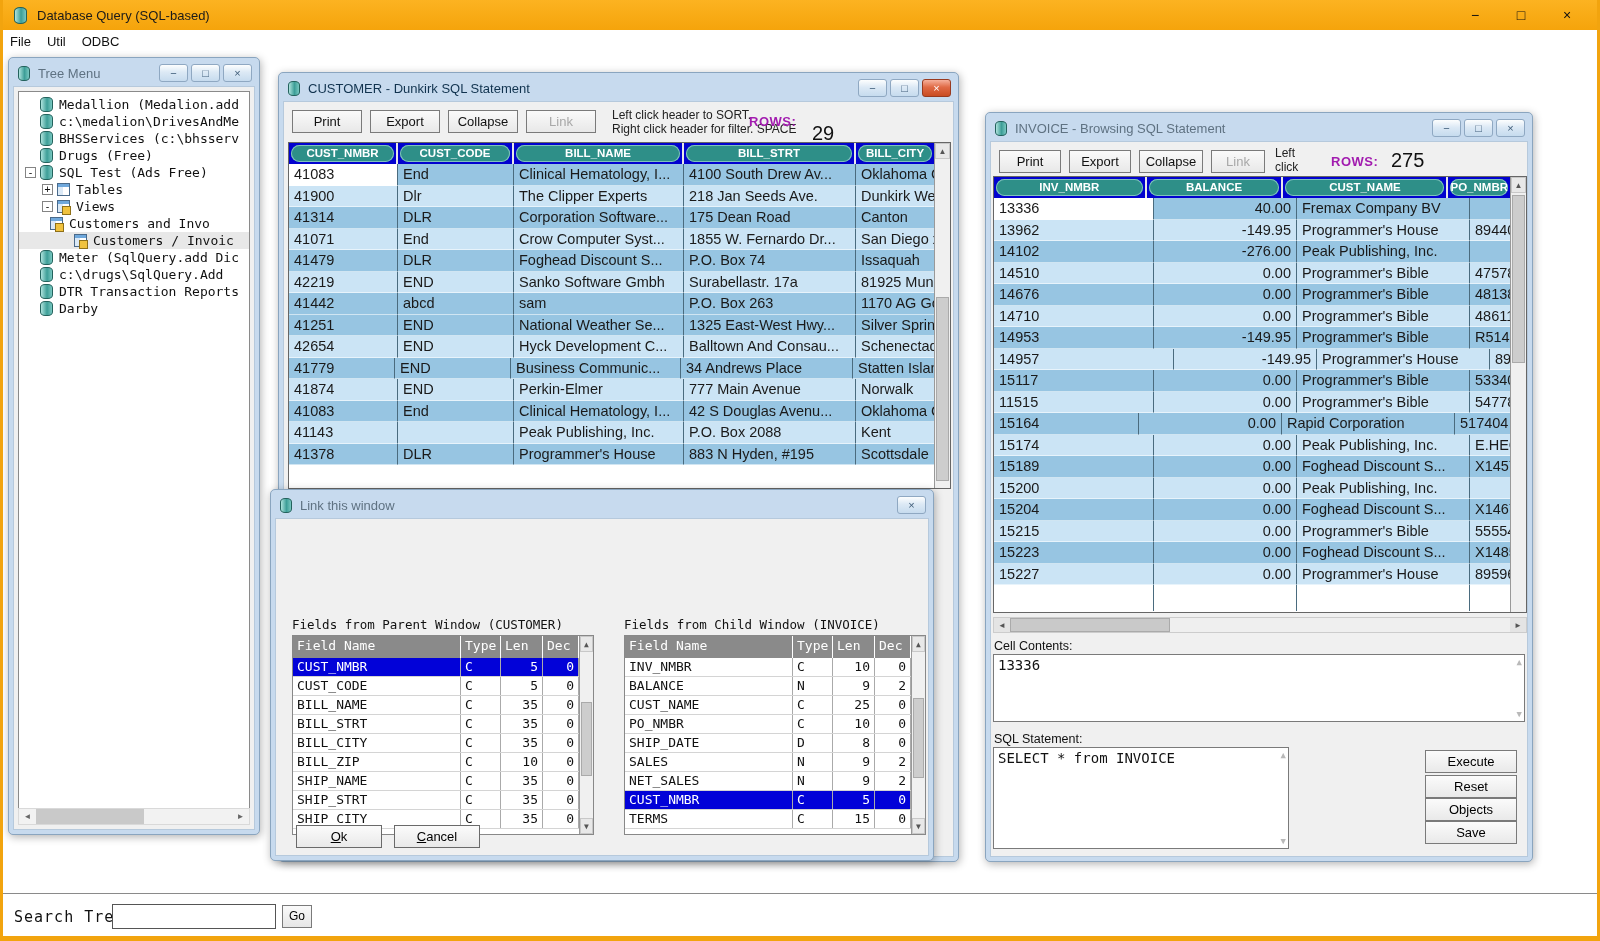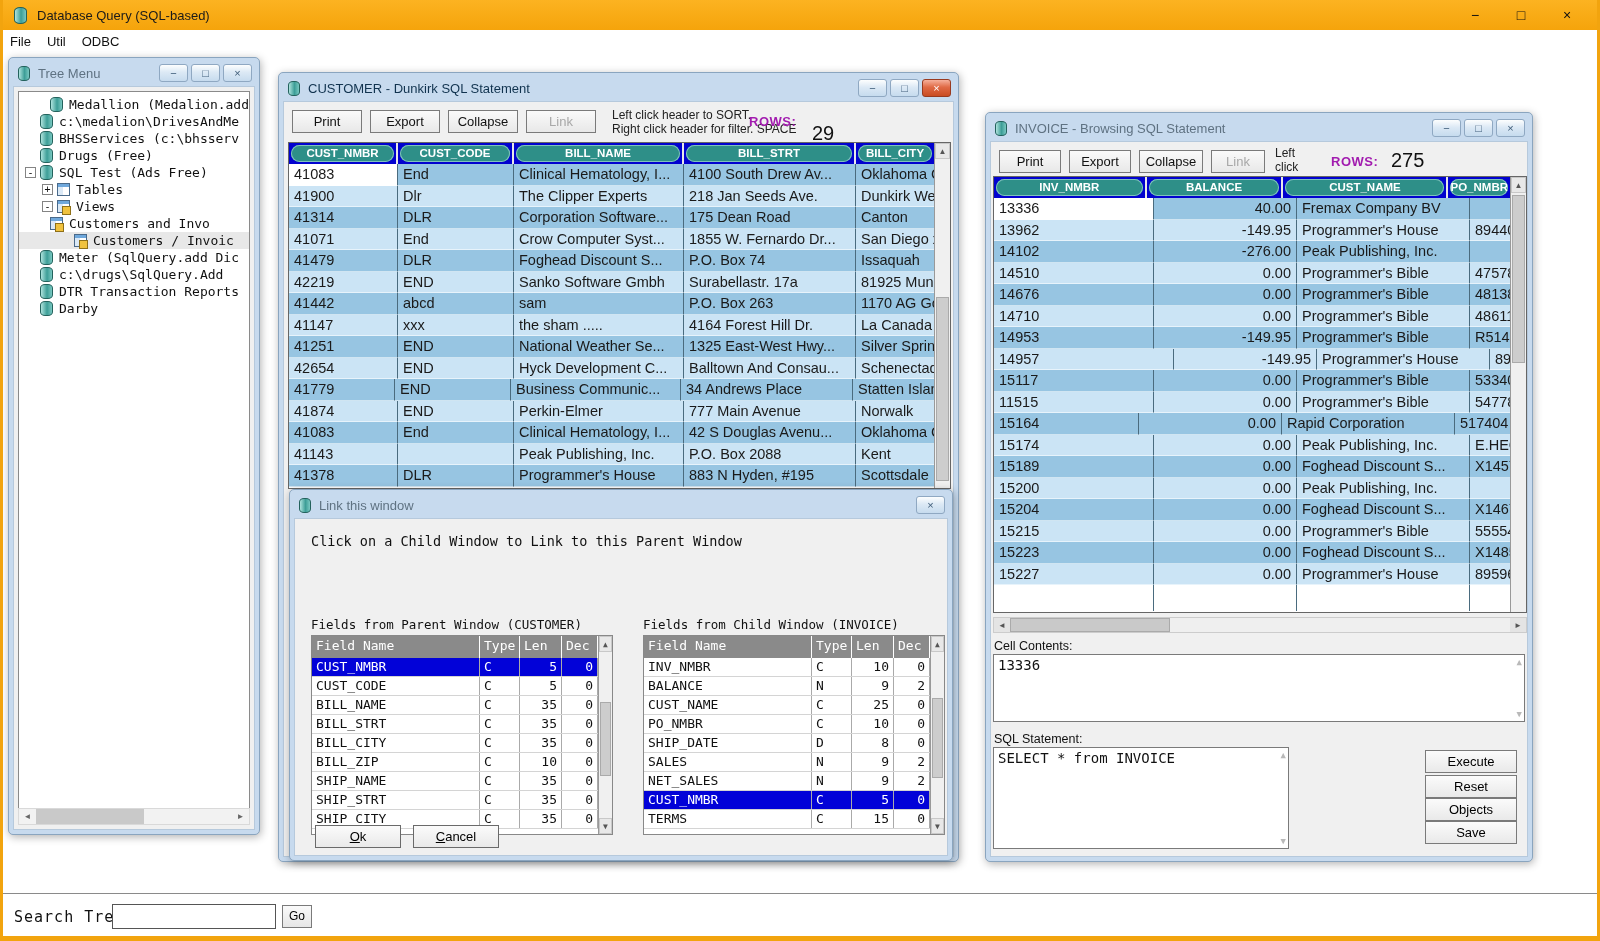--- a/index.html
+++ b/index.html
@@ -107,21 +107,21 @@
   #inv-win { left:985px; top:112px; width:548px; height:750px; z-index:2; }
   #inv-grid { left:2px; top:34px; width:534px; height:437px; }
   .boxlabel { position:absolute; font-size:12.5px; color:#111; }
   .whitebox { position:absolute; background:#fff; border:1px solid #7a7a7a;
     font-family:"DejaVu Sans Mono", monospace; font-size:14px; color:#111; padding:2px 4px; }
   .boxarrow { position:absolute; right:2px; font-size:9px; color:#b9b9b9; }
   .sidebtn { position:absolute; width:92px; height:23px; border:1px solid #7a7a7a;
     background:linear-gradient(#fbfbfb,#e9e9e9); font-size:13px; text-align:center; line-height:21px; }
 
   
-  #link-win { left:289px; top:489px; width:664px; height:372px; z-index:3; }
+  #link-win { left:270px; top:489px; width:664px; height:372px; z-index:3; }
   .mono { font-family:"DejaVu Sans Mono", monospace; }
   .instr { font-size:13.5px; color:#111; line-height:17px; }
   .flabel { position:absolute; font-size:12.5px; color:#111; }
   .ftable { position:absolute; width:302px; height:200px; background:#fff; border:1px solid #888;
     display:flex; overflow:hidden; }
   .fcols { flex:1; overflow:hidden; }
   .fhead { display:flex; background:#8a8a8a; color:#fff; height:22px;
     font-size:13px; }
   .fh { padding:2px 4px; border-right:1px solid #fff; overflow:hidden; white-space:nowrap; }
   .frow { display:flex; height:19px; font-size:13px; color:#111; border-bottom:1px solid #d4d4d4; }
@@ -170,21 +170,21 @@
     <span class="wicon"></span>
     <span class="wt inactive">Tree Menu</span>
     <div class="capbtns">
       <span class="capbtn">−</span>
       <span class="capbtn">□</span>
       <span class="capbtn">×</span>
     </div>
   </div>
   <div class="client">
     <div class="tree-area" style="padding-top:4px">
-        <div class="tree-item even icon-db exp-none" style="padding-left: 16px;">
+        <div class="tree-item even icon-db exp-none" style="padding-left: 6px;">
     <span class="t-exp"></span>
     <span class="t-icon"></span>
     <span class="t-label">Medallion (Medalion.add</span>
   </div>
         <div class="tree-item odd icon-db exp-none" style="padding-left: 6px;">
     <span class="t-exp"></span>
     <span class="t-icon"></span>
     <span class="t-label">c:\medalion\DrivesAndMe</span>
   </div>
         <div class="tree-item even icon-db exp-none" style="padding-left: 6px;">
@@ -337,27 +337,20 @@
     <span class="cell" style="width:172px">Surabellastr. 17a</span>
     <span class="cell" style="flex:1; border-right:none">81925 Munich, Germ</span>
   </div>
             <div class="grow even">
     <span class="cell" style="width:109px">41442</span>
     <span class="cell" style="width:116px">abcd</span>
     <span class="cell" style="width:170px">sam</span>
     <span class="cell" style="width:172px">P.O. Box 263</span>
     <span class="cell" style="flex:1; border-right:none">1170 AG Goohoeved.</span>
   </div>
-            <div class="grow odd">
-    <span class="cell" style="width:109px">41147</span>
-    <span class="cell" style="width:116px">xxx</span>
-    <span class="cell" style="width:170px">the sham .....</span>
-    <span class="cell" style="width:172px">4164 Forest Hill Dr.</span>
-    <span class="cell" style="flex:1; border-right:none">La Canada</span>
-  </div>
             <div class="grow even">
     <span class="cell" style="width:109px">41251</span>
     <span class="cell" style="width:116px">END</span>
     <span class="cell" style="width:170px">National Weather Se...</span>
     <span class="cell" style="width:172px">1325 East-West Hwy...</span>
     <span class="cell" style="flex:1; border-right:none">Silver Springs</span>
   </div>
             <div class="grow odd">
     <span class="cell" style="width:109px">42654</span>
     <span class="cell" style="width:116px">END</span>
@@ -606,21 +599,20 @@
 <div class="win" id="link-win">
   <div class="win-title">
     <span class="wicon"></span>
     <span class="wt inactive">Link this window</span>
     <div class="capbtns">
       <span class="capbtn">×</span>
     </div>
   </div>
   <div class="client">
     <div class="instr mono" style="position:absolute;left:16px;top:14px">
-      <div>Click on a Child Window to Link to this Parent Window</div>
     </div>
     <span class="flabel mono" style="left:16px;top:98px">Fields from Parent Window (CUSTOMER)</span>
     <span class="flabel mono" style="left:348px;top:98px">Fields from Child Window (INVOICE)</span>
 
     <div class="ftable mono" style="left:16px;top:116px">
       <div class="fcols">
         <div class="fhead">
           <span class="fh fname">Field Name</span>
           <span class="fh ftype">Type</span>
           <span class="fh flen">Len</span>

